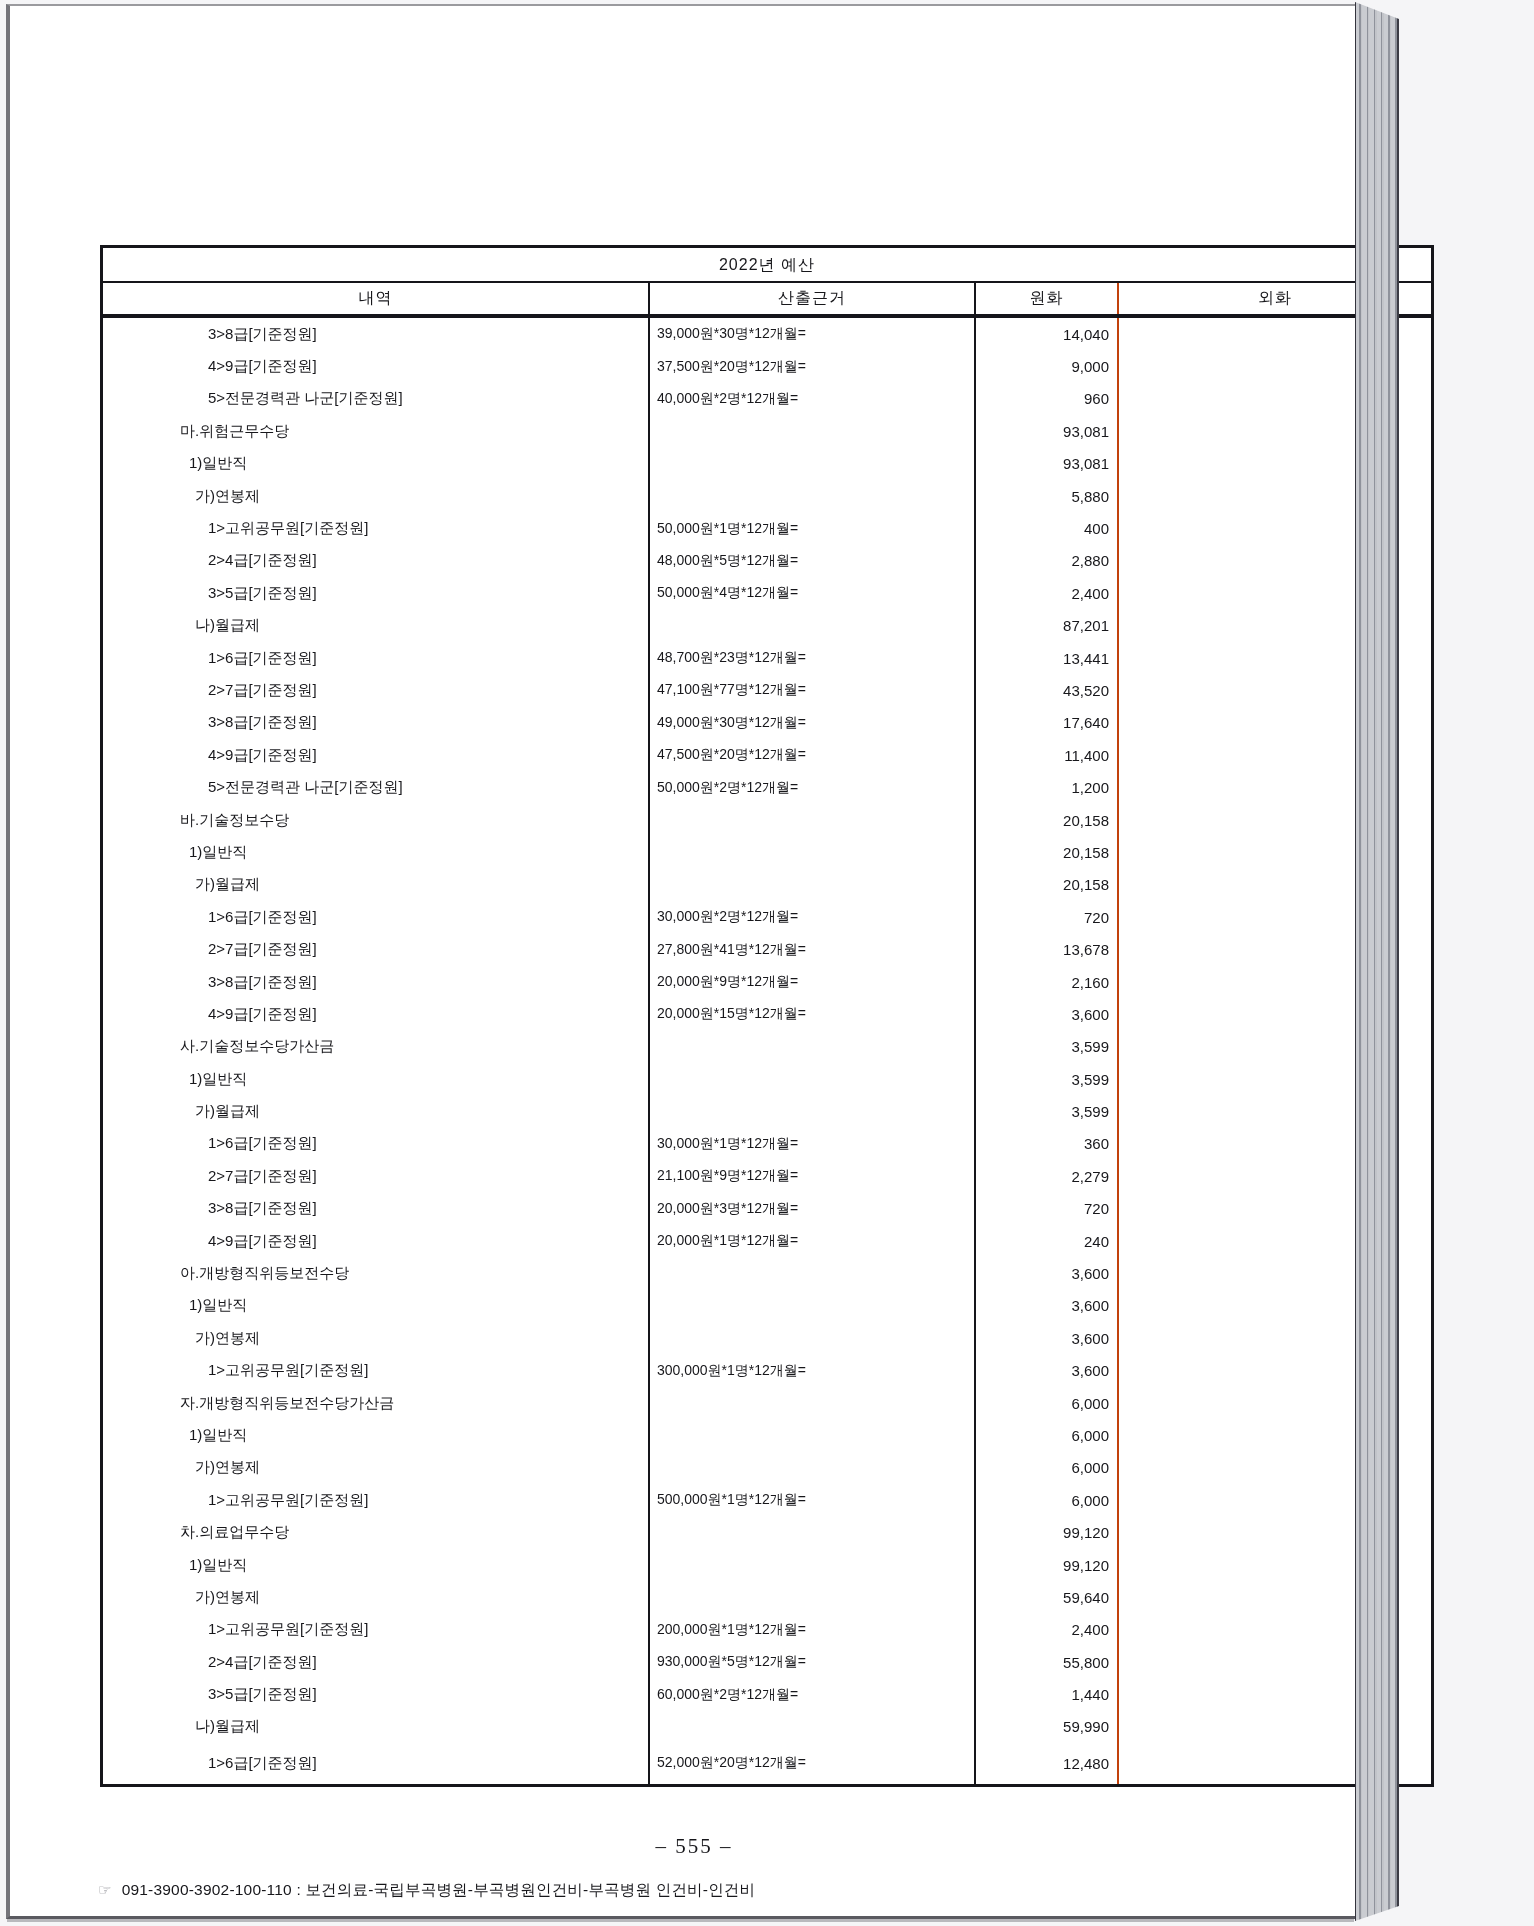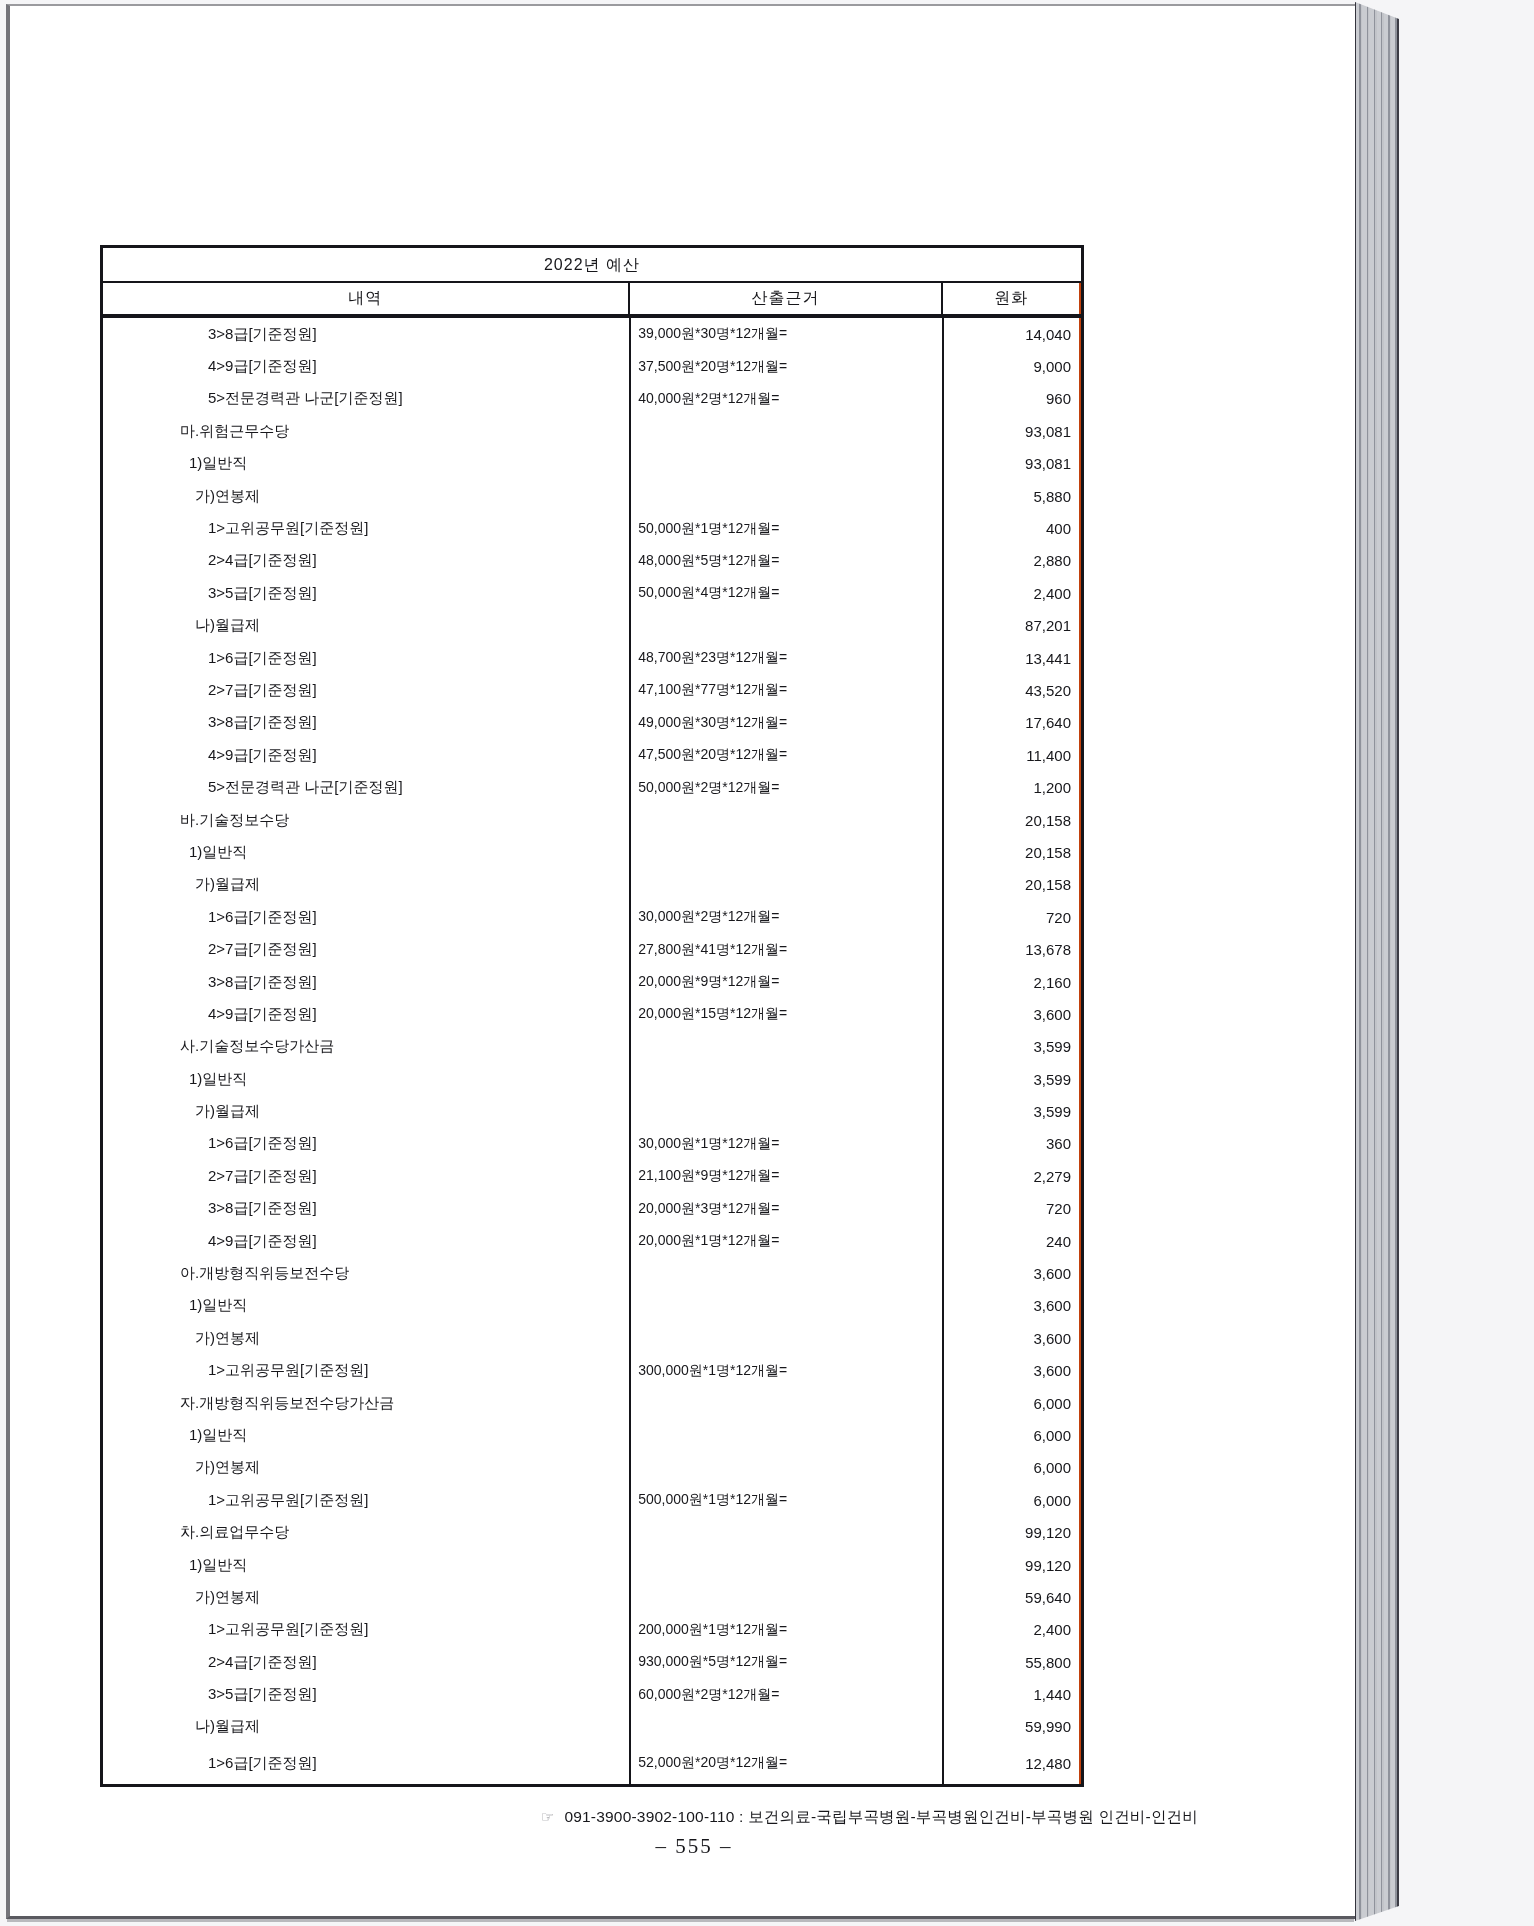--- a/index.html
+++ b/index.html
@@ -27,21 +27,21 @@
       repeating-linear-gradient(90deg,#caccd1 0 4.5px,#8f929b 4.5px 5.8px,#c2c4c9 5.8px 7.2px);
     filter:drop-shadow(4px 3px 3px rgba(70,70,82,.38));
   }
   
   .unit-note{
     position:absolute;left:856px;top:196px;width:400px;height:32px;
     line-height:32px;text-align:right;font-size:16px;letter-spacing:.5px;
   }
   
   .budget-table{
-    position:absolute;left:90px;top:239px;width:984px;box-sizing:border-box;
+    position:absolute;left:90px;top:239px;width:1334px;box-sizing:border-box;
     border:3px solid #15151a;background:#fff;
   }
   .t-title{
     height:33px;line-height:33px;text-align:center;font-size:16px;
     border-bottom:2px solid #15151a;letter-spacing:1px;
   }
   .t-head{
     display:flex;height:35px;border-bottom:4px solid #15151a;box-sizing:border-box;
   }
   .t-head .c{display:flex;align-items:center;justify-content:center;font-size:16px;letter-spacing:1px;}
@@ -52,22 +52,22 @@
   .c2{width:326px;border-right:2px solid #15151a;padding-left:7px;font-size:14px;}
   .c3{width:143px;border-right:2px solid #c2410c;justify-content:flex-end;padding-right:8px;font-size:15px;}
   .c4{flex:1;}
   .c1 .nm{font-size:15px;white-space:nowrap;}
   .c1.lvl1{padding-left:77px;}
   .c1.lvl2{padding-left:86px;}
   .c1.lvl3{padding-left:92px;}
   .c1.lvl4{padding-left:105px;}
   
   .footnote{
-    position:absolute;left:88px;top:1801px;width:1100px;height:22px;
-    font-size:15.5px;letter-spacing:.2px;white-space:nowrap;text-align:right;
+    position:absolute;left:88px;top:1874px;width:1100px;height:22px;
+    font-size:15.5px;letter-spacing:.2px;white-space:nowrap;
   }
   .footnote .hand{color:#8a8a90;font-size:15px;margin-right:10px;}
   .pageno{
     position:absolute;left:90px;top:1828px;width:1188px;text-align:center;
     font-family:"Liberation Serif","DejaVu Serif",serif;font-size:21px;letter-spacing:2px;
   }
 </style>
 </head>
 <body>
 

